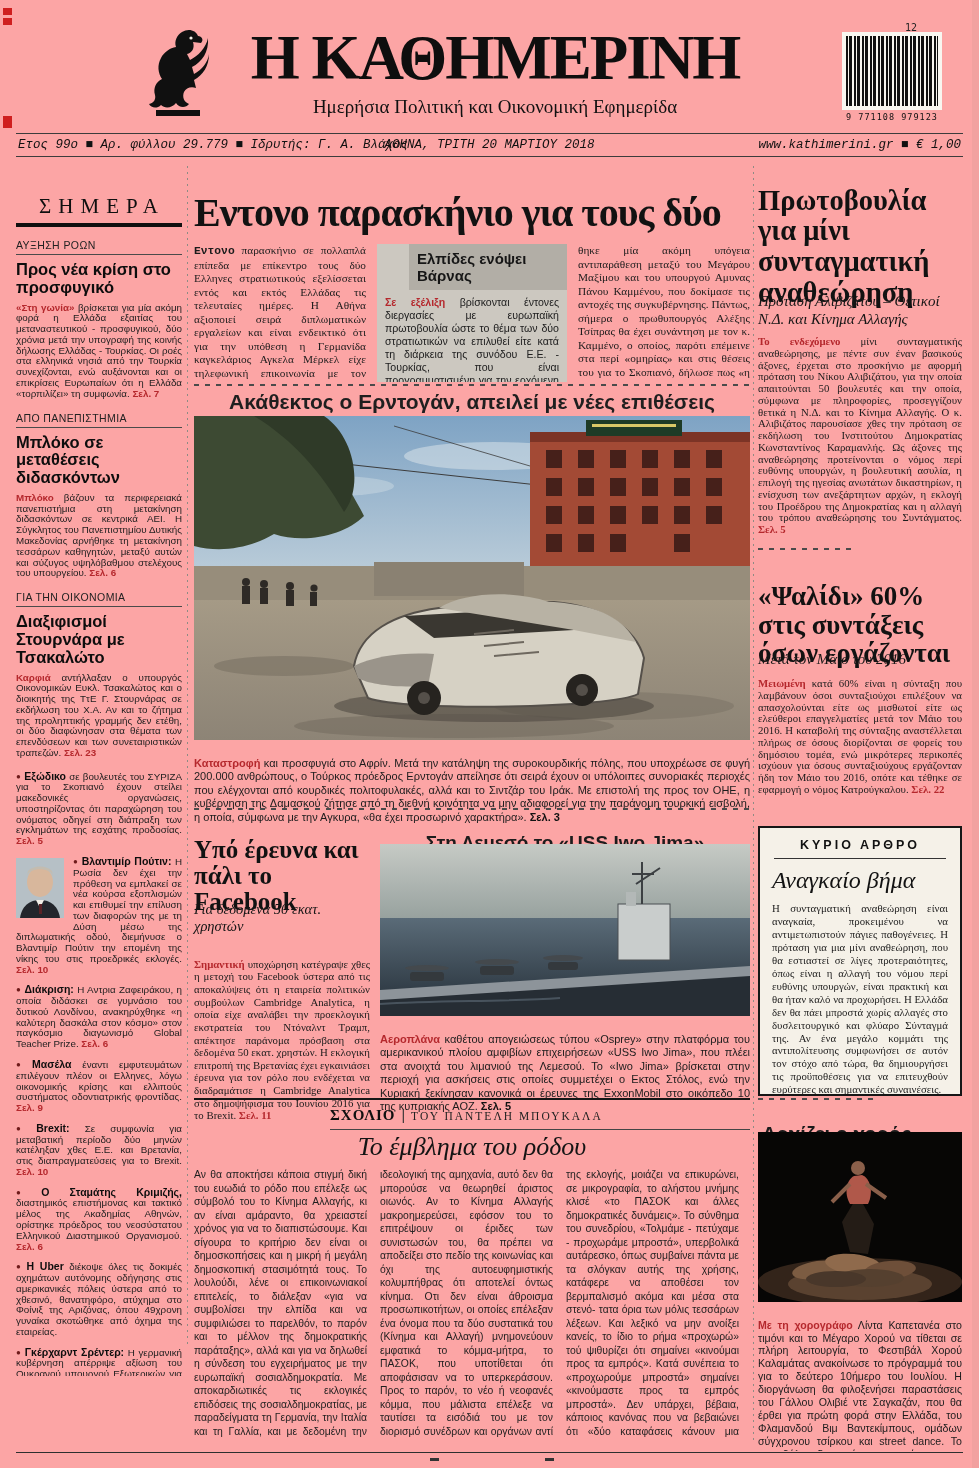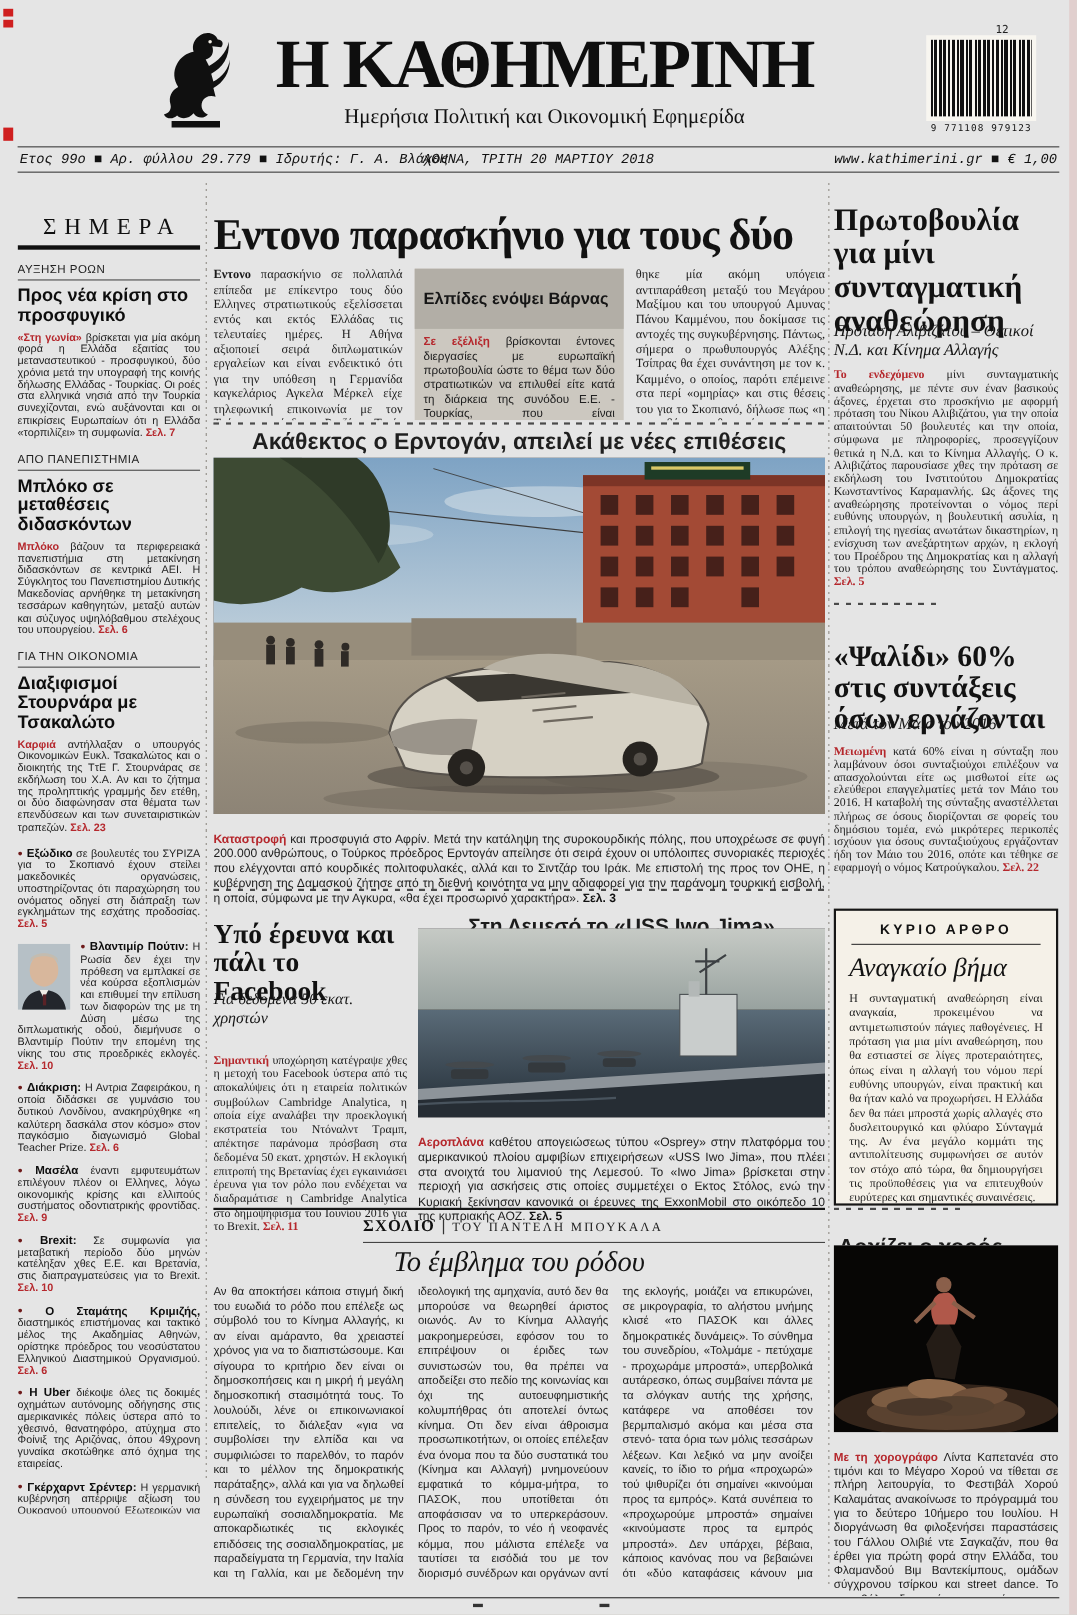--- a/index.html
+++ b/index.html
@@ -1,18 +1,18 @@
 <!DOCTYPE html>
 <html><head>
 <meta charset="utf-8">
 <style>
   html,body{margin:0;padding:0;background:#cfcbc2;}
-  .page{position:relative;width:979px;height:1468px;margin:0 auto;background:#e5e5e5;
+  .page{position:relative;width:979px;height:1468px;margin:0 auto;background:#fca5a5;
         font-family:"Liberation Sans",sans-serif;color:#1a1a1a;overflow:hidden;}
-  .serif{font-family:Liberation Serif, serif;}
+  .serif{font-family:Liberation Mono, monospace;}
   .abs{position:absolute;}
   
   .regmark{position:absolute;background:#cf1f1f;}
   .mast-title{position:absolute;left:200px;top:22px;width:590px;text-align:center;
       font-family:"Liberation Serif",serif;font-weight:bold;font-size:63px;letter-spacing:-2px;color:#0e0e0e;white-space:nowrap;}
   .mast-sub{position:absolute;left:200px;top:96px;width:590px;text-align:center;
       font-family:"Liberation Serif",serif;font-size:19px;color:#111;}
   .edition{position:absolute;left:905px;top:22px;font-family:"DejaVu Sans Mono",monospace;font-size:10px;color:#222;}
   .barcode{position:absolute;left:846px;top:36px;width:92px;height:70px;background:
       repeating-linear-gradient(90deg,#101010 0 2px,#f8f6f0 2px 3px,#101010 3px 6px,#f8f6f0 6px 8px);
@@ -41,21 +41,21 @@
   .putin-wrap{float:left;width:52px;margin:2px 5px 1px 0;position:relative;}
   
   .main{position:absolute;left:194px;top:0;width:556px;height:1189px;}
   .main-h1{position:absolute;left:0;top:162px;width:556px;font-family:"Liberation Serif",serif;
       font-size:40px;letter-spacing:-1px;color:#121212;white-space:nowrap;}
   .main-deck{position:absolute;left:0;top:213px;width:556px;font-family:"Liberation Serif",serif;
       font-style:italic;font-size:20.5px;color:#151515;}
   .lede{position:absolute;left:0;top:244px;width:556px;height:138px;display:flex;gap:11px;overflow:hidden;}
   .lede-col{width:172px;font-family:"Liberation Serif",serif;font-size:11.3px;line-height:1.2;text-align:justify;color:#1b1b1b;}
   .infobox{width:190px;background:#ccc8c0;}
-  .infobox-title{background:#b2aea6;font-weight:bold;font-size:15px;padding:19px 8px;color:#161616;}
+  .infobox-title{background:#b2aea6;font-weight:bold;font-size:15px;padding:6px 8px;color:#161616;margin-left:32px;}
   .infobox-body{padding:6px 8px;font-size:10.6px;line-height:1.22;text-align:justify;color:#202020;}
   .dashsep{position:absolute;height:2px;background:repeating-linear-gradient(90deg,#4a4a4a 0 5px,transparent 5px 11px);}
   .strap{position:absolute;left:0;top:390px;width:556px;text-align:center;font-size:21px;font-weight:bold;color:#1f1f1f;}
   .photo-frame{position:absolute;overflow:hidden;background:#888;}
   .caption{position:absolute;font-size:11px;line-height:1.22;text-align:justify;color:#1c1c1c;}
   .fb-h{position:absolute;left:0;top:816px;width:178px;font-family:"Liberation Serif",serif;font-size:25px;line-height:1.05;color:#121212;}
   .fb-deck{position:absolute;left:0;top:901px;width:178px;font-family:"Liberation Serif",serif;font-style:italic;font-size:14.5px;color:#151515;}
   .fb-body{position:absolute;left:0;top:947px;width:176px;height:164px;overflow:hidden;
       font-family:"Liberation Serif",serif;font-size:10.8px;line-height:1.17;text-align:justify;}
   .iwo-h{position:absolute;left:186px;top:816px;width:370px;text-align:center;font-size:19px;color:#1c1c1c;font-weight:bold;}

